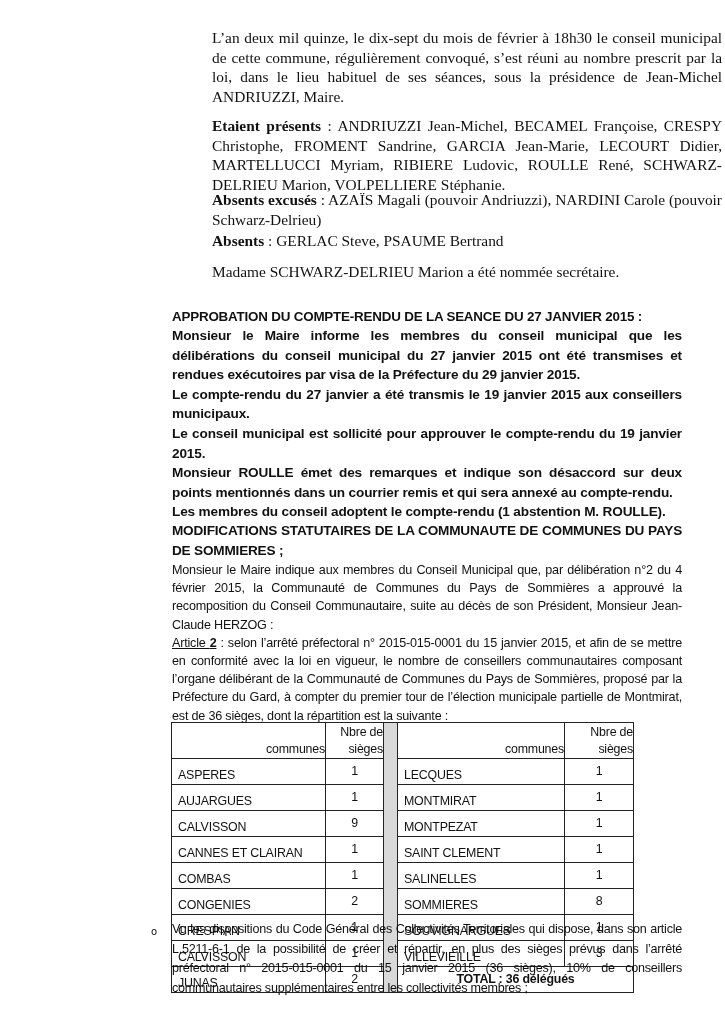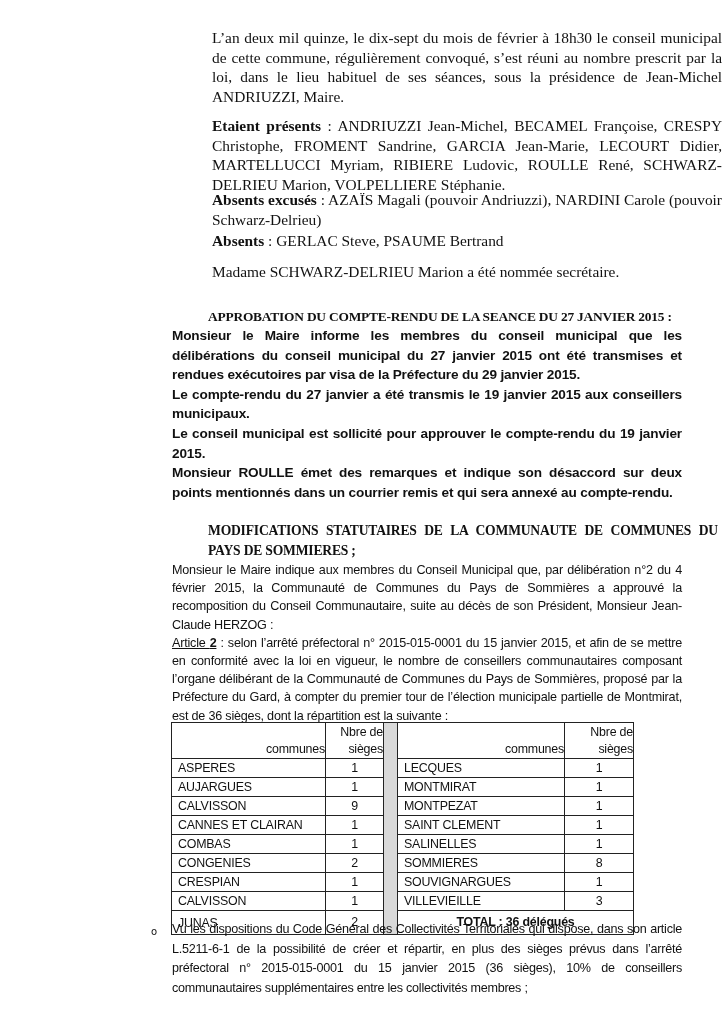--- a/index.html
+++ b/index.html
@@ -4,25 +4,25 @@
 <style>
   html, body { margin: 0; padding: 0; background: #ffffff; }
   body { width: 725px; height: 1024px; position: relative; overflow: hidden; color: #111; }
   .page { position: absolute; left: 172px; top: 0; width: 510px; }
   .serif { font-family: "Liberation Serif", serif; font-size: 15.4px; line-height: 19.5px; text-align: justify; margin-left: 40px; }
   .sans { font-family: "Liberation Sans", sans-serif; font-size: 13.6px; line-height: 19.6px; text-align: justify; letter-spacing: -0.15px; font-weight: bold; }
   .sans-sm { font-family: "Liberation Sans", sans-serif; font-size: 12.6px; line-height: 18.2px; text-align: justify; letter-spacing: -0.2px; }
   .abs { position: absolute; left: 0; width: 510px; }
   .b { font-weight: bold; }
   .u { text-decoration: underline; }
-  .title { font-family: Liberation Serif, serif; font-weight: bold; font-size: 13.4px; line-height: 19.5px; letter-spacing: -0.2px; text-align: justify; margin-left: 36px; }
+  .title { font-family: Liberation Sans, sans-serif; font-weight: bold; font-size: 13.4px; line-height: 19.5px; letter-spacing: -0.2px; text-align: justify; }
   p { margin: 0; }
   
   .tbl { position: absolute; left: 171px; top: 722px; border-collapse: collapse; font-family: "Liberation Sans", sans-serif; font-size: 12.4px; letter-spacing: -0.2px; }
-  .tbl td { border: 1px solid #222; padding: 1px 0 0 6px; height: 17px; line-height: 17px; }
+  .tbl td { border: 1px solid #222; padding: 8px 0 0 6px; height: 17px; line-height: 17px; }
   .tbl td.num { text-align: center; padding: 0; }
   .tbl td.gap { background: #d9d9d9; padding: 0; }
   .tbl tr.hdr td { height: 35px; vertical-align: bottom; text-align: right; line-height: 17px; padding: 0; }
   .tbl td.total { text-align: center; font-weight: bold; padding: 3px; }
   .bullet { position: absolute; left: 151px; top: 922px; font-family: "DejaVu Sans", sans-serif; font-size: 10px; line-height: 19px; }
   .bullet-text { position: absolute; left: 172px; top: 920px; width: 510px; }
 </style>
 </head>
 <body>
 
@@ -37,20 +37,21 @@
   <p class="serif abs" style="top:231px;"><span class="b">Absents</span><span> : GERLAC Steve, PSAUME Bertrand</span></p>
 
   <p class="serif abs" style="top:262px;">Madame SCHWARZ-DELRIEU Marion a été nommée secrétaire.</p>
 
   <p class="title abs" style="top:307px;">APPROBATION DU COMPTE-RENDU DE LA SEANCE DU 27 JANVIER 2015 :</p>
   <div class="sans abs" style="top:326px;">
     <p>Monsieur le Maire informe les membres du conseil municipal que les délibérations du conseil municipal du 27 janvier 2015 ont été transmises et rendues exécutoires par visa de la Préfecture du 29 janvier 2015.</p>
     <p>Le compte-rendu du 27 janvier a été transmis le 19 janvier 2015 aux conseillers municipaux.</p>
     <p>Le conseil municipal est sollicité pour approuver le compte-rendu du 19 janvier 2015.</p>
     <p>Monsieur ROULLE émet des remarques et indique son désaccord sur deux points mentionnés dans un courrier remis et qui sera annexé au compte-rendu.</p>
+    <p>Les membres du conseil adoptent le compte-rendu (1 abstention M. ROULLE).</p>
   </div>
 
   <p class="title abs" style="top:521px; font-size:13.6px;">MODIFICATIONS STATUTAIRES DE LA COMMUNAUTE DE COMMUNES DU PAYS DE SOMMIERES ;</p>
   <div class="sans-sm abs" style="top:561px;">
     <p>Monsieur le Maire indique aux membres du Conseil Municipal que, par délibération n°2 du 4 février 2015, la Communauté de Communes du Pays de Sommières a approuvé la recomposition du Conseil Communautaire, suite au décès de son Président, Monsieur Jean-Claude HERZOG :</p>
     <p><span class="u"><span>Article </span><span class="b">2</span></span><span> : selon l’arrêté préfectoral n° 2015-015-0001 du 15 janvier 2015, et afin de se mettre en conformité avec la loi en vigueur, le nombre de conseillers communautaires composant l’organe délibérant de la Communauté de Communes du Pays de Sommières, proposé par la Préfecture du Gard, à compter du premier tour de l’élection municipale partielle de Montmirat, est de 36 sièges, dont la répartition est la suivante :</span></p>
   </div>
 </div>
 
 <table class="tbl">

